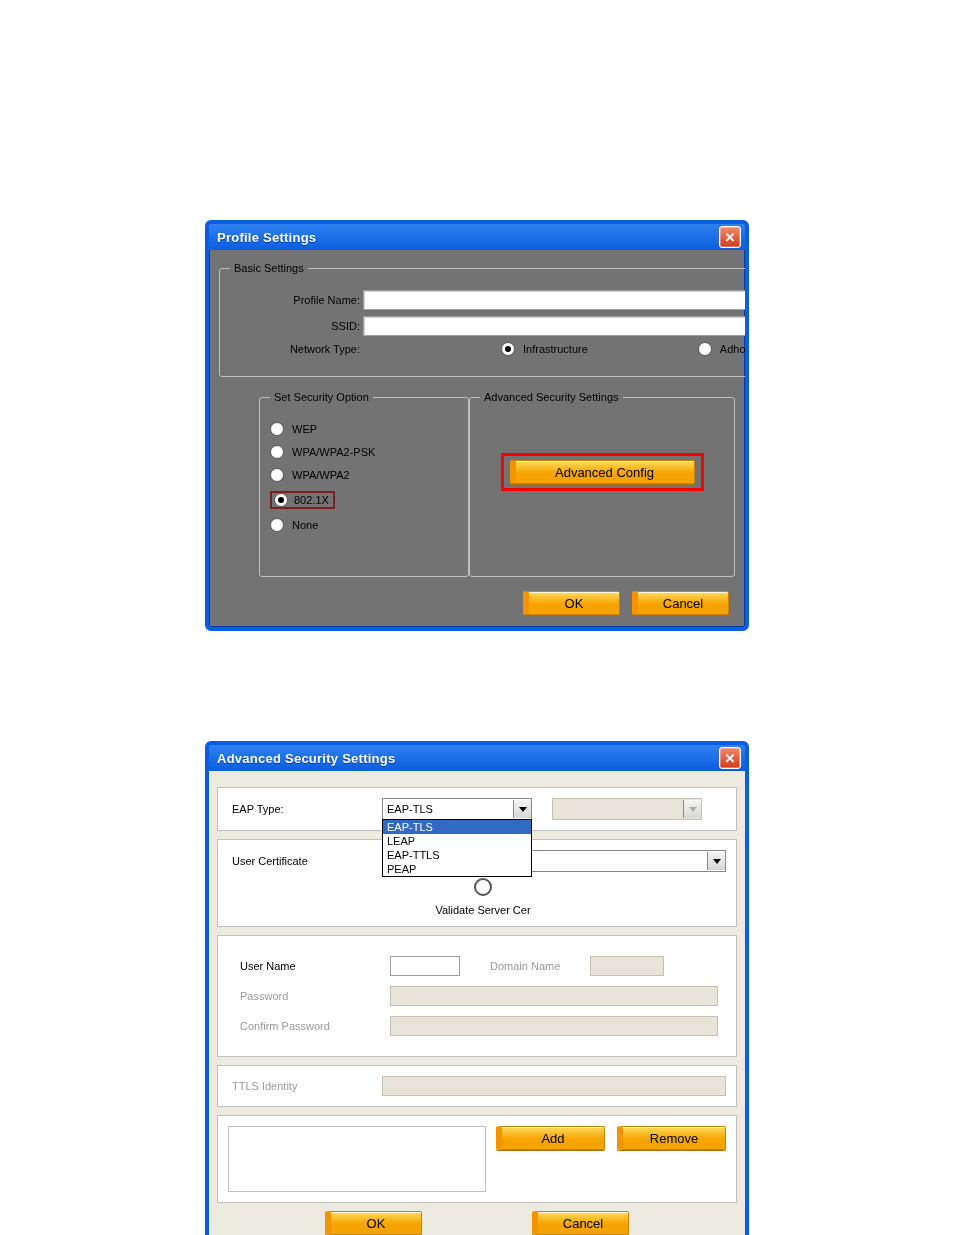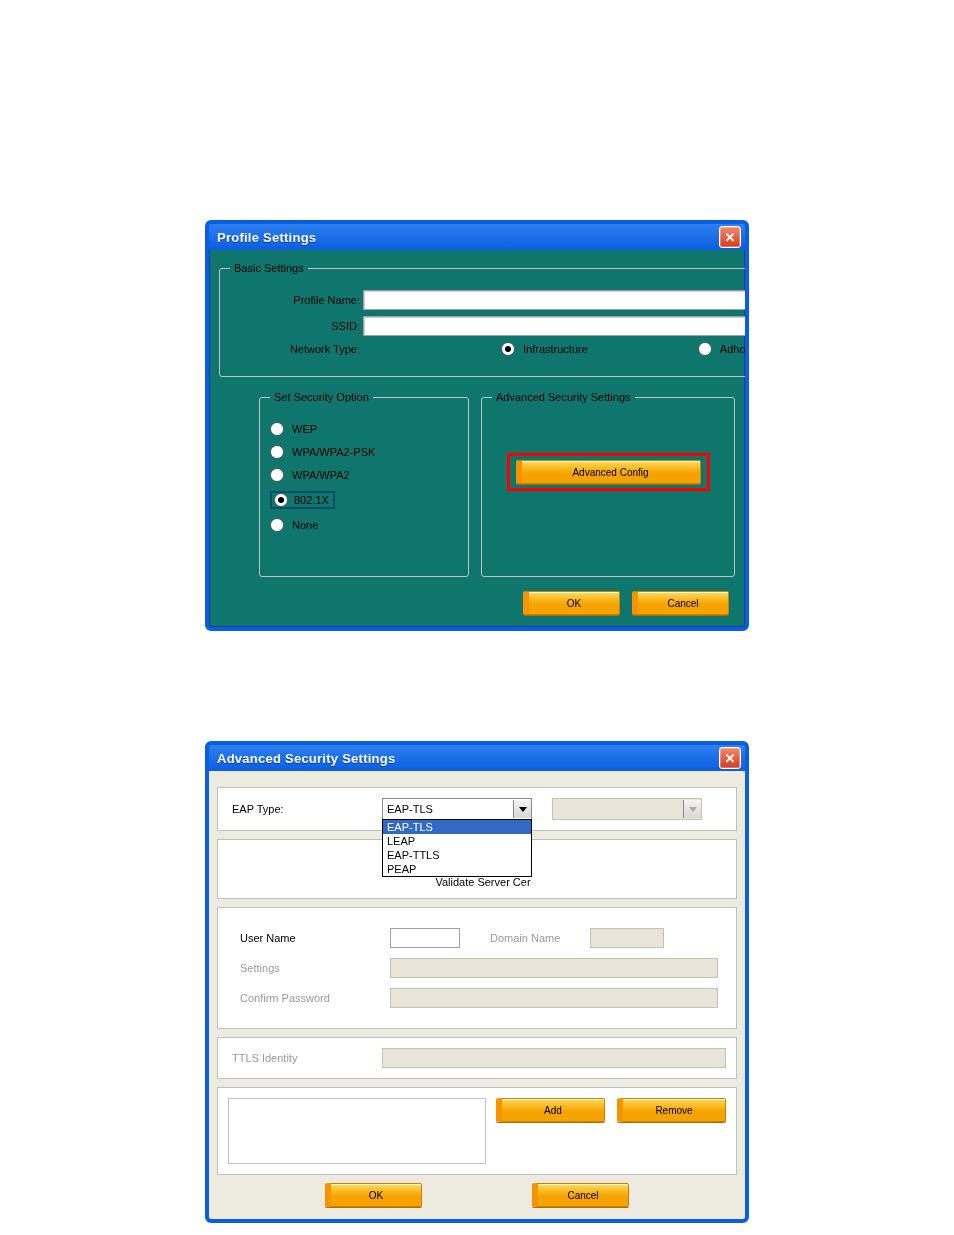--- a/index.html
+++ b/index.html
@@ -1,38 +1,38 @@
 <!DOCTYPE html>
 <html><head>
 <meta charset="utf-8">
 <style>
   html,body{margin:0;padding:0;background:#fff;font-family:Tahoma,Arial,sans-serif;font-size:11px;color:#000;}
   .page{width:954px;margin:0 auto;padding:60px 0;}
-  .dialog{width:536px;margin:160px auto 100px auto;border:4px solid #0a5ee0;border-radius:6px;background:#0f766e;box-shadow:0 0 0 1px #063ba0 inset;overflow:hidden;}
+  .dialog{width:536px;margin:160px auto 100px auto;border:4px solid #0a5ee0;border-radius:6px;background:#737373;box-shadow:0 0 0 1px #063ba0 inset;overflow:hidden;}
   .titlebar{height:26px;background:linear-gradient(#2f80f0,#0a5ee0);display:flex;align-items:center;justify-content:space-between;padding:0 4px 0 8px;}
   .titlebar-title{color:#fff;font-weight:bold;font-size:13px;text-shadow:0 1px 0 #063ba0;letter-spacing:0.25px;}
   .close-btn{width:20px;height:20px;background:linear-gradient(#f08a6c,#d43c1a);border:1px solid #fff;border-radius:3px;display:flex;align-items:center;justify-content:center;color:#fff;font-weight:bold;font-size:13px;box-shadow:inset 0 0 0 1px rgba(255,255,255,.3);}
   .close-btn::before{content:"✕";}
   .body{padding:8px 10px 12px 10px;}
   fieldset.group{border:1px solid #c0c0c0;border-radius:3px;margin:4px 0 10px 0;padding:10px 10px 14px 10px;}
   fieldset.group>legend{padding:0 4px;color:#000;font-size:11px;}
   .row{display:flex;align-items:center;margin:6px 0;}
   .lblcol{width:130px;text-align:right;padding-right:3px;color:#000;}
   .txt{flex:1;height:18px;border:1px solid #a0a0a0;background:#fff;box-shadow:inset 1px 1px 0 #d0d0d0;}
   .radline{display:flex;align-items:flex-end;gap:110px;padding-left:138px;}
   .radline2{display:flex;align-items:center;gap:8px;}
   .radio{width:12px;height:12px;border:1px solid #555;border-radius:50%;display:inline-flex;align-items:center;justify-content:center;background:#fff;}
   .radio.checked::after{content:"";width:6px;height:6px;background:#000;border-radius:50%;}
-  .split{display:flex;gap:12px;padding-left:40px;}
+  .split{display:flex;padding-left:40px;}
   .split>.left{flex:0 0 210px;}
   .split>.right{flex:1;}
   .sec-opts .opt{display:flex;align-items:center;gap:8px;margin:9px 0;}
-  .redbox{border:2px solid #0c4a6e;padding:0 4px 0 2px;display:inline-flex;align-items:center;gap:6px;}
+  .redbox{border:2px solid #7f1d1d;padding:0 4px 0 2px;display:inline-flex;align-items:center;gap:6px;}
   .btnrow{display:flex;justify-content:flex-end;gap:12px;margin-top:4px;padding-right:6px;}
-  .btn{min-width:62px;height:22px;padding:0 14px;background:linear-gradient(#ffdc5a,#f5a300 55%,#f5a300);border:1px solid #d08000;border-left:6px solid #f59400;border-radius:2px;display:inline-flex;align-items:center;justify-content:center;font-size:10px;color:#000;box-shadow:0 1px 0 #b06e00,inset 0 1px 0 rgba(255,255,255,.8);}
+  .btn{min-width:62px;height:22px;padding:0 14px;background:linear-gradient(#ffdc5a,#f5a300 55%,#f5a300);border:1px solid #d08000;border-left:6px solid #f59400;border-radius:2px;display:inline-flex;align-items:center;justify-content:center;font-size:13px;color:#000;box-shadow:0 1px 0 #b06e00,inset 0 1px 0 rgba(255,255,255,.8);}
   .adv-wrap{text-align:center;margin-top:40px;}
   .adv-red{display:inline-block;border:3px solid #ff0000;padding:4px 6px;}
   .disabled{color:#9a9a9a;}
   .combo{display:flex;align-items:center;height:20px;border:1px solid #888;background:#fff;width:148px;}
   .combo.readonly{background:#e8e4d8;border-color:#c8c0b0;}
   .combo .txtval{flex:1;padding:0 4px;}
   .combo .dd{width:17px;height:18px;border-left:1px solid #888;background:linear-gradient(#f4f4f4,#d7d7d7);display:flex;align-items:center;justify-content:center;}
   .combo .dd::before{content:"";border-left:4px solid transparent;border-right:4px solid transparent;border-top:5px solid #000;}
   .combo.readonly .dd::before{border-top-color:#b0a898;}
   .listbox{position:relative;margin-top:0;width:148px;border:1px solid #000;background:#fff;}
@@ -162,37 +162,46 @@
           </div>
           <div style="width:20px;"></div>
           <div class="combo readonly">
             <span class="txtval"></span>
             <span class="dd"></span>
           </div>
         </div>
       </div>
 
       <div class="panel">
+        <div class="fieldrow" style="margin:0 0 6px 0;">
+          <div class="lab">User Certificate</div>
+          <div class="val" style="display:flex;">
+            <div class="combo" style="flex:1;width:auto;">
+              <span class="txtval"></span>
+              <span class="dd"></span>
+            </div>
+          </div>
+        </div>
         <div class="fieldrow" style="margin:0;gap:8px;padding-left:12px;flex-direction:column;">
           <span class="ckradio"></span>
           <span>Validate Server Cer</span>
         </div>
       </div>
 
       <div class="panel">
         <div class="fieldrow">
           <div class="lab">User Name</div>
           <div style="display:flex;align-items:center;gap:30px;flex:1;">
             <div class="inp short"></div>
             <span class="disabled">Domain Name</span>
             <div class="inp dis short2"></div>
           </div>
         </div>
         <div class="fieldrow">
-          <div class="lab d">Settings</div>
+          <div class="lab d">Password</div>
           <div class="val">
               <div class="inp dis"></div>
             </div>
         </div>
         <div class="fieldrow">
           <div class="lab d">Confirm Password</div>
           <div class="val">
               <div class="inp dis"></div>
             </div>
         </div>

